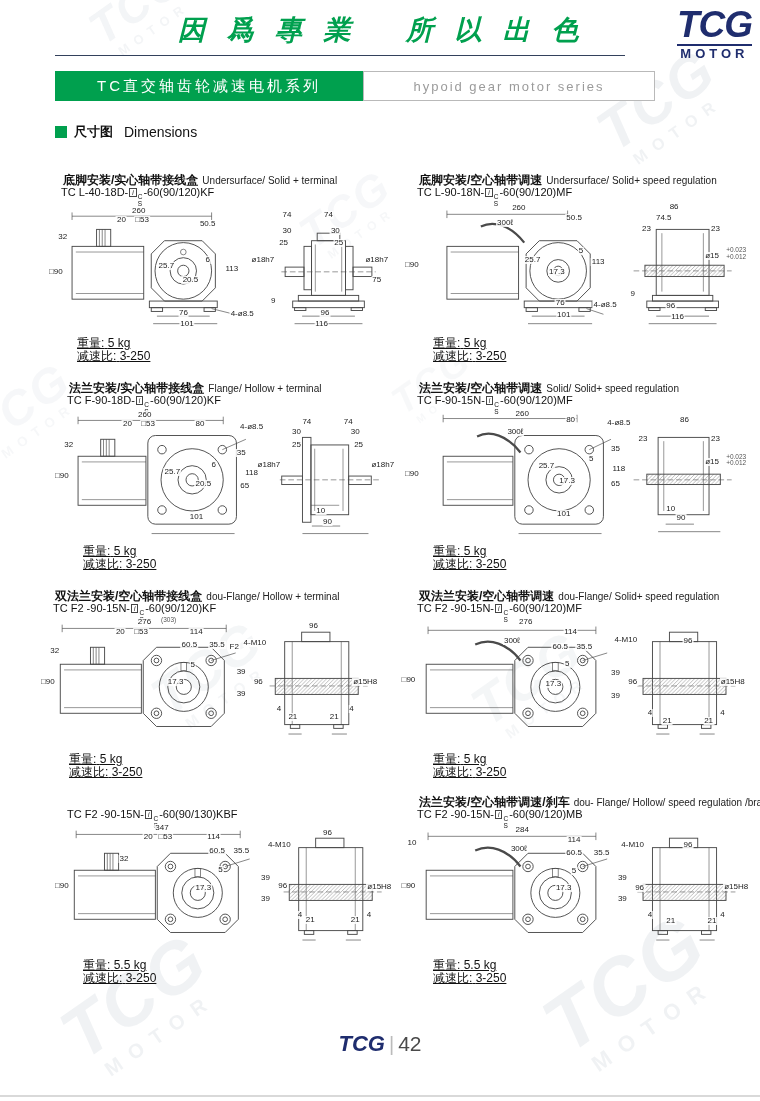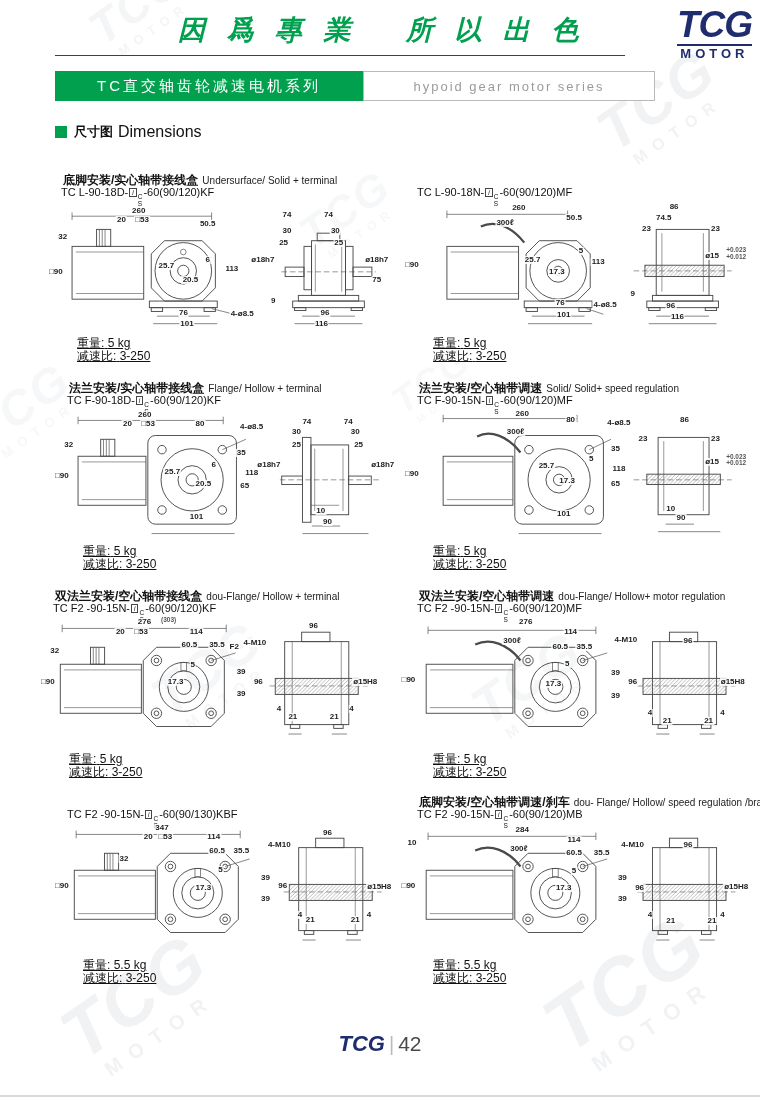--- a/index.html
+++ b/index.html
@@ -19,32 +19,32 @@
   .logo .logo-sub{font-size:13px;font-weight:900;letter-spacing:4px;border-top:2px solid #1f2d6e;margin-top:1px;}
   .banner-cn{position:absolute;left:55px;top:71px;width:308px;height:30px;background:#00a04e;
              color:#fff;font-size:15px;letter-spacing:3px;display:flex;align-items:center;
              justify-content:center;z-index:2;}
   .banner-en{position:absolute;left:363px;top:71px;width:290px;height:28px;border:1px solid #b9b9b9;
              color:#9b9b9b;font-size:13px;letter-spacing:2px;display:flex;align-items:center;
              justify-content:center;z-index:2;background:#fff;}
   .dim-head{position:absolute;left:55px;top:123px;display:flex;align-items:center;z-index:2;}
   .dim-head .sq{width:12px;height:12px;background:#00a04e;margin-right:7px;}
   .dim-head .h-cn{font-size:13px;font-weight:700;color:#111;}
-  .dim-head .h-en{font-size:16px;color:#111;margin-left:5px;}
+  .dim-head .h-en{font-size:14px;color:#111;margin-left:11px;}
   
   .cell{position:absolute;width:345px;height:200px;z-index:2;}
   .sec-title{position:absolute;left:14px;top:0;white-space:nowrap;}
   .t-cn{font-size:12px;font-weight:700;color:#111;}
   .t-en{font-size:10px;color:#222;margin-left:4px;}
   .model{position:absolute;left:12px;top:16px;font-size:11px;color:#111;white-space:nowrap;}
   .mbox{display:inline-block;border:1px solid #444;font-size:6.5px;line-height:7px;
         padding:0 2px;margin:0 1px;vertical-align:1px;font-style:italic;}
   .stack{display:inline-flex;flex-direction:column;font-size:6.5px;line-height:1;
          vertical-align:-3px;margin-right:1px;}
-  .drawing{position:absolute;left:0;top:33px;width:345px;height:132px;font-weight:bold;}
+  .drawing{position:absolute;left:0;top:33px;width:345px;height:132px;}
   .drawing svg{position:absolute;left:0;top:0;width:100%;height:100%;}
   .dim{position:absolute;transform:translate(-50%,-50%);font-size:8px;color:#222;
        line-height:1;background:rgba(255,255,255,.85);padding:0 1px;white-space:pre;z-index:3;}
   .dim-s{font-size:6.5px;color:#555;}
   .spec{position:absolute;left:28px;font-size:12px;color:#111;text-decoration:underline;}
   .spec-1{top:165px;} .spec-2{top:178px;}
   
   .footer{position:absolute;left:0;top:1031px;width:100%;text-align:center;z-index:2;}
   .footer .f-logo{font-size:22px;font-weight:900;font-style:italic;color:#1f2d6e;}
   .footer .f-div{color:#bbb;font-size:20px;margin:0 4px;font-weight:300;}
@@ -283,21 +283,21 @@
 <div class="banner-cn">TC直交轴齿轮减速电机系列</div>
 <div class="banner-en">hypoid gear motor series</div>
 <div class="dim-head">
   <span class="sq"></span>
   <span class="h-cn">尺寸图</span>
   <span class="h-en">Dimensions</span>
 </div>
 
 <section class="cell" style="left:49px;top:170px">
   <div class="sec-title"><span class="t-cn">底脚安装/实心轴带接线盒</span><span class="t-en">Undersurface/ Solid + terminal</span></div>
-  <div class="model"><span>TC L-90-18D-</span><span class="mbox">i</span><span class="stack">
+  <div class="model"><span>TC L-40-18D-</span><span class="mbox">i</span><span class="stack">
         <span>C</span>
         <span>S</span>
       </span><span>-60(90/120)KF</span></div>
   <div class="drawing">
       <svg viewBox="0 0 345 140">
         <use href="#sym-LT"></use>
       </svg>
       <span class="dim" style="left: 26%; top: 6%;">260</span>
       <span class="dim" style="left: 21%; top: 13%;">20</span>
       <span class="dim" style="left: 27%; top: 13%;">□53</span>
@@ -322,20 +322,21 @@
       <span class="dim" style="left: 95%; top: 58%;">75</span>
       <span class="dim" style="left: 65%; top: 74%;">9</span>
       <span class="dim" style="left: 80%; top: 83%;">96</span>
       <span class="dim" style="left: 79%; top: 92%;">116</span>
     </div>
   <div class="spec spec-1"><span>重量:</span> <span>5 kg</span></div>
   <div class="spec spec-2"><span>减速比:</span> <span>3-250</span></div>
 </section>
 
 <section class="cell" style="left:405px;top:170px">
+  <div class="sec-title"><span class="t-cn">底脚安装/空心轴带调速</span><span class="t-en">Undersurface/ Solid+ speed regulation</span></div>
   <div class="model"><span>TC L-90-18N-</span><span class="mbox">i</span><span class="stack">
         <span>C</span>
         <span>S</span>
       </span><span>-60(90/120)MF</span></div>
   <div class="drawing">
       <svg viewBox="0 0 345 140">
         <use href="#sym-LM"></use>
       </svg>
       <span class="dim" style="left: 33%; top: 4%;">260</span>
       <span class="dim" style="left: 29%; top: 15%;">300ℓ</span>
@@ -468,21 +469,21 @@
       <span class="dim" style="left: 69%; top: 68%;">4</span>
       <span class="dim" style="left: 73%; top: 74%;">21</span>
       <span class="dim" style="left: 85%; top: 74%;">21</span>
       <span class="dim" style="left: 90%; top: 68%;">4</span>
     </div>
   <div class="spec spec-1"><span>重量:</span> <span>5 kg</span></div>
   <div class="spec spec-2"><span>减速比:</span> <span>3-250</span></div>
 </section>
 
 <section class="cell" style="left:405px;top:586px">
-  <div class="sec-title"><span class="t-cn">双法兰安装/空心轴带调速</span><span class="t-en">dou-Flange/ Hollow+ motor regulation</span></div>
+  <div class="sec-title"><span class="t-cn">双法兰安装/空心轴带调速</span><span class="t-en">dou-Flange/ Solid+ speed regulation</span></div>
   <div class="model"><span>TC F2 -90-15N-</span><span class="mbox">i</span><span class="stack">
         <span>C</span>
         <span>S</span>
       </span><span>-60(90/120)MF</span></div>
   <div class="drawing">
       <svg viewBox="0 0 345 140">
         <use href="#sym-F2M"></use>
       </svg>
       <span class="dim" style="left: 35%; top: 2%;">276</span>
       <span class="dim" style="left: 31%; top: 17%;">300ℓ</span>
@@ -535,21 +536,21 @@
       <span class="dim" style="left: 71%; top: 68%;">4</span>
       <span class="dim" style="left: 74%; top: 72%;">21</span>
       <span class="dim" style="left: 87%; top: 72%;">21</span>
       <span class="dim" style="left: 91%; top: 68%;">4</span>
     </div>
   <div class="spec spec-1"><span>重量:</span> <span>5.5 kg</span></div>
   <div class="spec spec-2"><span>减速比:</span> <span>3-250</span></div>
 </section>
 
 <section class="cell" style="left:405px;top:792px">
-  <div class="sec-title"><span class="t-cn">底脚安装/空心轴带调速/刹车</span><span class="t-en">dou- Flange/ Hollow/ speed regulation /brake</span></div>
+  <div class="sec-title"><span class="t-cn">法兰安装/空心轴带调速/刹车</span><span class="t-en">dou- Flange/ Hollow/ speed regulation /brake</span></div>
   <div class="model"><span>TC F2 -90-15N-</span><span class="mbox">i</span><span class="stack">
         <span>C</span>
         <span>S</span>
       </span><span>-60(90/120)MB</span></div>
   <div class="drawing">
       <svg viewBox="0 0 345 140">
         <use href="#sym-F2M"></use>
       </svg>
       <span class="dim" style="left: 34%; top: 4%;">284</span>
       <span class="dim" style="left: 2%; top: 14%;">10</span>

